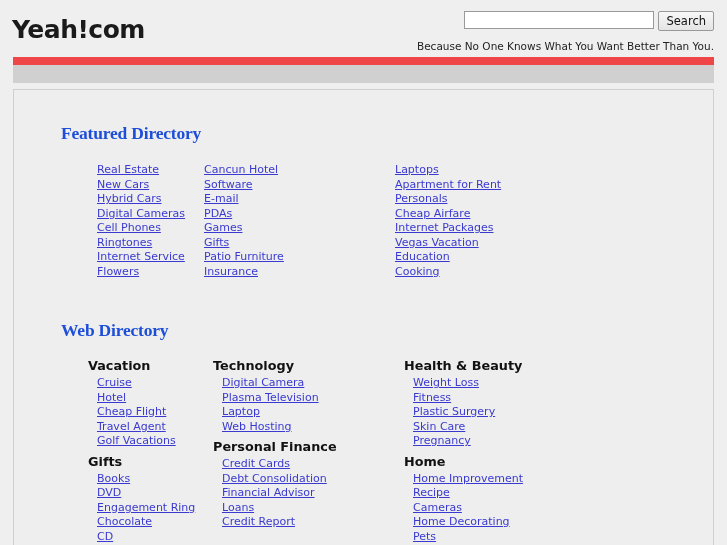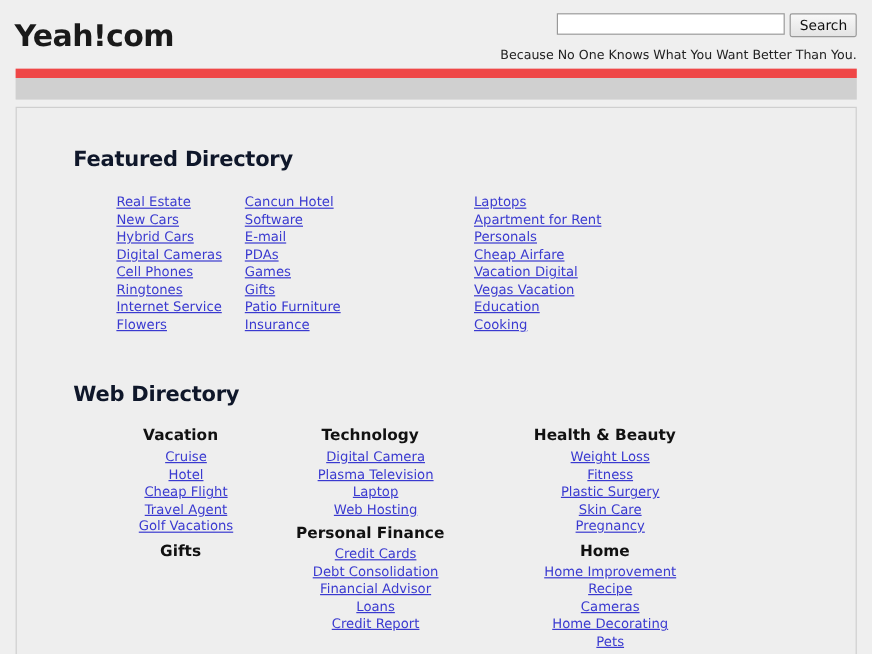--- a/index.html
+++ b/index.html
@@ -97,22 +97,23 @@
     border: 1px solid #cfcfcf;
     background: #eeeeee;
     min-height: 458px;
     padding: 0;
   }
 
   h2.section-title {
     margin: 0;
     font-size: 17.5px;
     font-weight: bold;
-    color: #0f172a;
+    color: #1d4ed8;
     letter-spacing: -0.2px;
+    font-family: Liberation Serif, serif;
   }
   #featured-title { padding: 33px 0 0 47px; }
   #web-title { padding: 41px 0 0 47px; }
 
   
   #featured-columns {
     display: flex;
     padding: 19px 0 0 0;
   }
   .feat-col { }
@@ -145,21 +146,21 @@
   .web-col-2 { width: 191px; }
   .web-col-3 { width: 200px; }
 
   h3.cat-title {
     margin: 0 0 1px 0;
     font-size: 12.8px;
     font-weight: bold;
     color: #111;
     line-height: 18px;
   }
-  .cat-block { margin-bottom: 4px; text-align: center; }
+  .cat-block { margin-bottom: 4px; }
   .cat-block ul.link-list { padding-left: 9px; }
 </style>
 </head>
 <body>
 
 <div id="header">
   <div id="search-area">
     <input id="search-input" type="text" placeholder="" style="">
     <button id="search-button">Search</button>
   </div>
@@ -199,21 +200,21 @@
         <li><a class="dir-link" href="#">Patio Furniture</a></li>
         <li><a class="dir-link" href="#">Insurance</a></li>
       </ul>
     </div>
     <div class="feat-col feat-col-3">
       <ul class="link-list">
         <li><a class="dir-link" href="#">Laptops</a></li>
         <li><a class="dir-link" href="#">Apartment for Rent</a></li>
         <li><a class="dir-link" href="#">Personals</a></li>
         <li><a class="dir-link" href="#">Cheap Airfare</a></li>
-        <li><a class="dir-link" href="#">Vacation Digital</a></li>
+        <li><a class="dir-link" href="#">Internet Packages</a></li>
         <li><a class="dir-link" href="#">Vegas Vacation</a></li>
         <li><a class="dir-link" href="#">Education</a></li>
         <li><a class="dir-link" href="#">Cooking</a></li>
       </ul>
     </div>
   </div>
 
   <h2 class="section-title" id="web-title">Web Directory</h2>
 
   <div id="web-columns">
@@ -224,20 +225,27 @@
         <ul class="link-list">
           <li><a class="dir-link" href="#">Cruise</a></li>
           <li><a class="dir-link" href="#">Hotel</a></li>
           <li><a class="dir-link" href="#">Cheap Flight</a></li>
           <li><a class="dir-link" href="#">Travel Agent</a></li>
           <li><a class="dir-link" href="#">Golf Vacations</a></li>
         </ul>
       </div>
       <div class="cat-block">
         <h3 class="cat-title">Gifts</h3>
+        <ul class="link-list">
+          <li><a class="dir-link" href="#">Books</a></li>
+          <li><a class="dir-link" href="#">DVD</a></li>
+          <li><a class="dir-link" href="#">Engagement Ring</a></li>
+          <li><a class="dir-link" href="#">Chocolate</a></li>
+          <li><a class="dir-link" href="#">CD</a></li>
+        </ul>
       </div>
     </div>
 
     <div class="web-col web-col-2">
       <div class="cat-block">
         <h3 class="cat-title">Technology</h3>
         <ul class="link-list">
           <li><a class="dir-link" href="#">Digital Camera</a></li>
           <li><a class="dir-link" href="#">Plasma Television</a></li>
           <li><a class="dir-link" href="#">Laptop</a></li>

